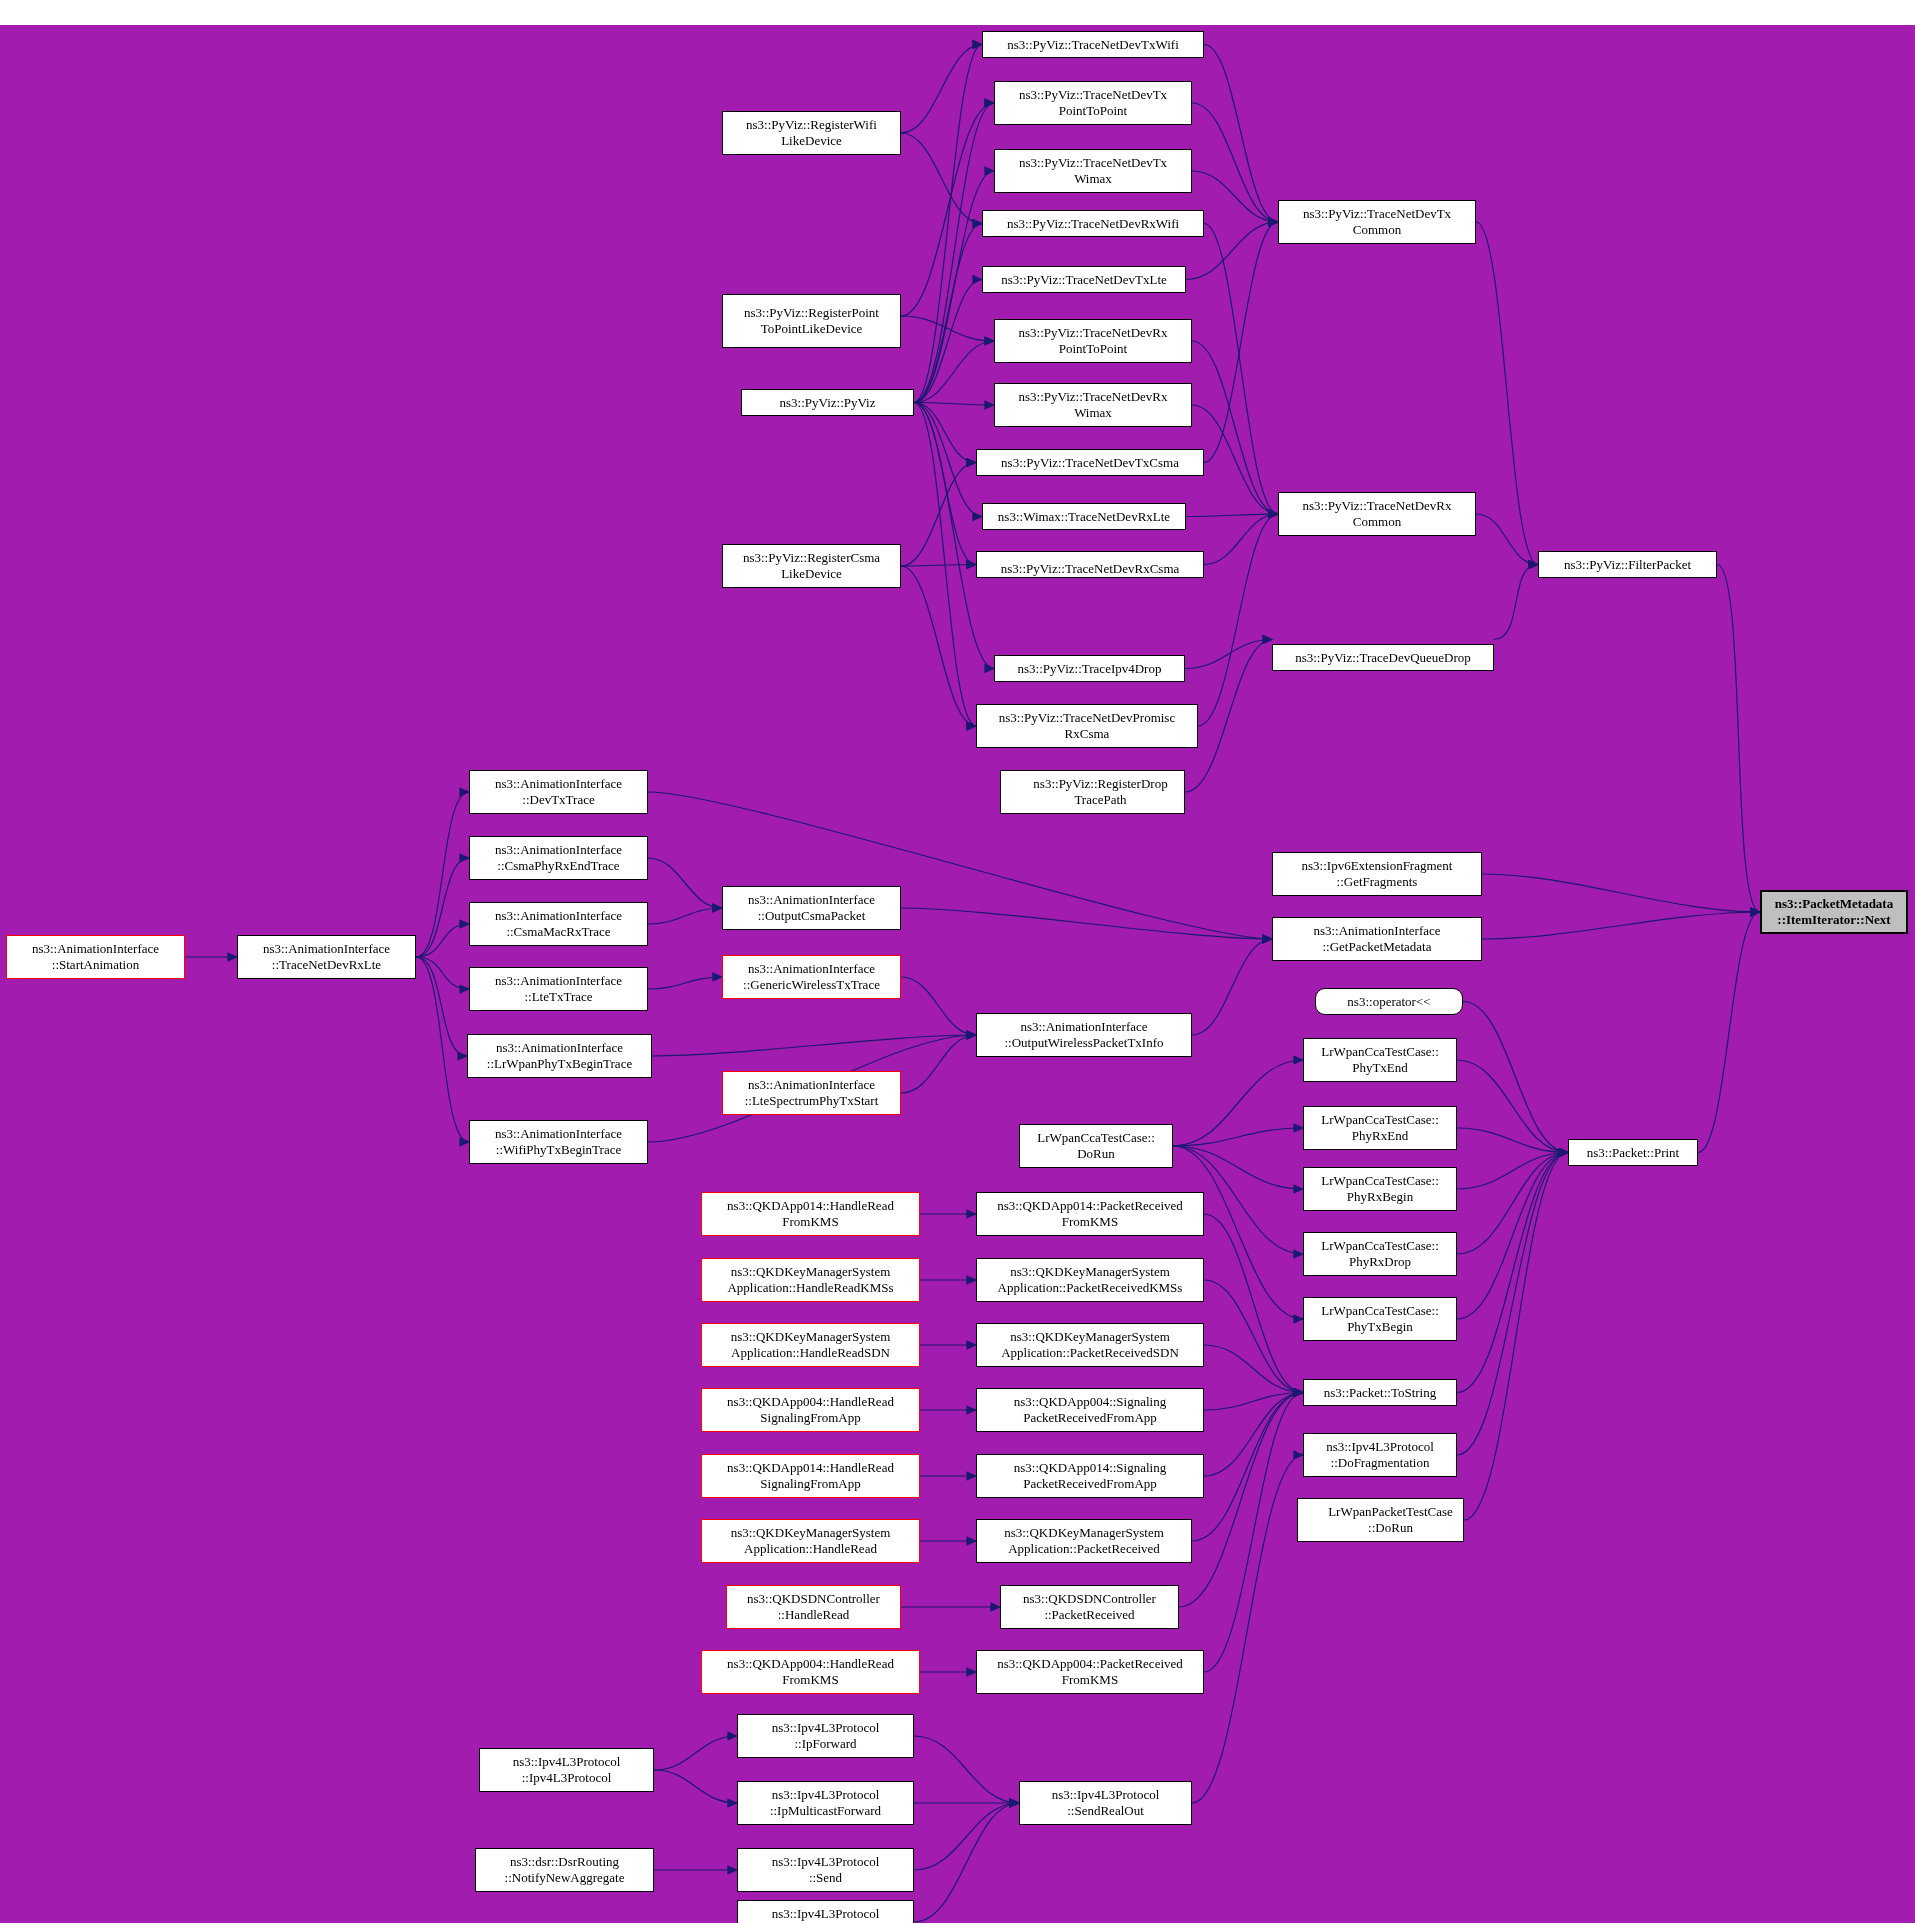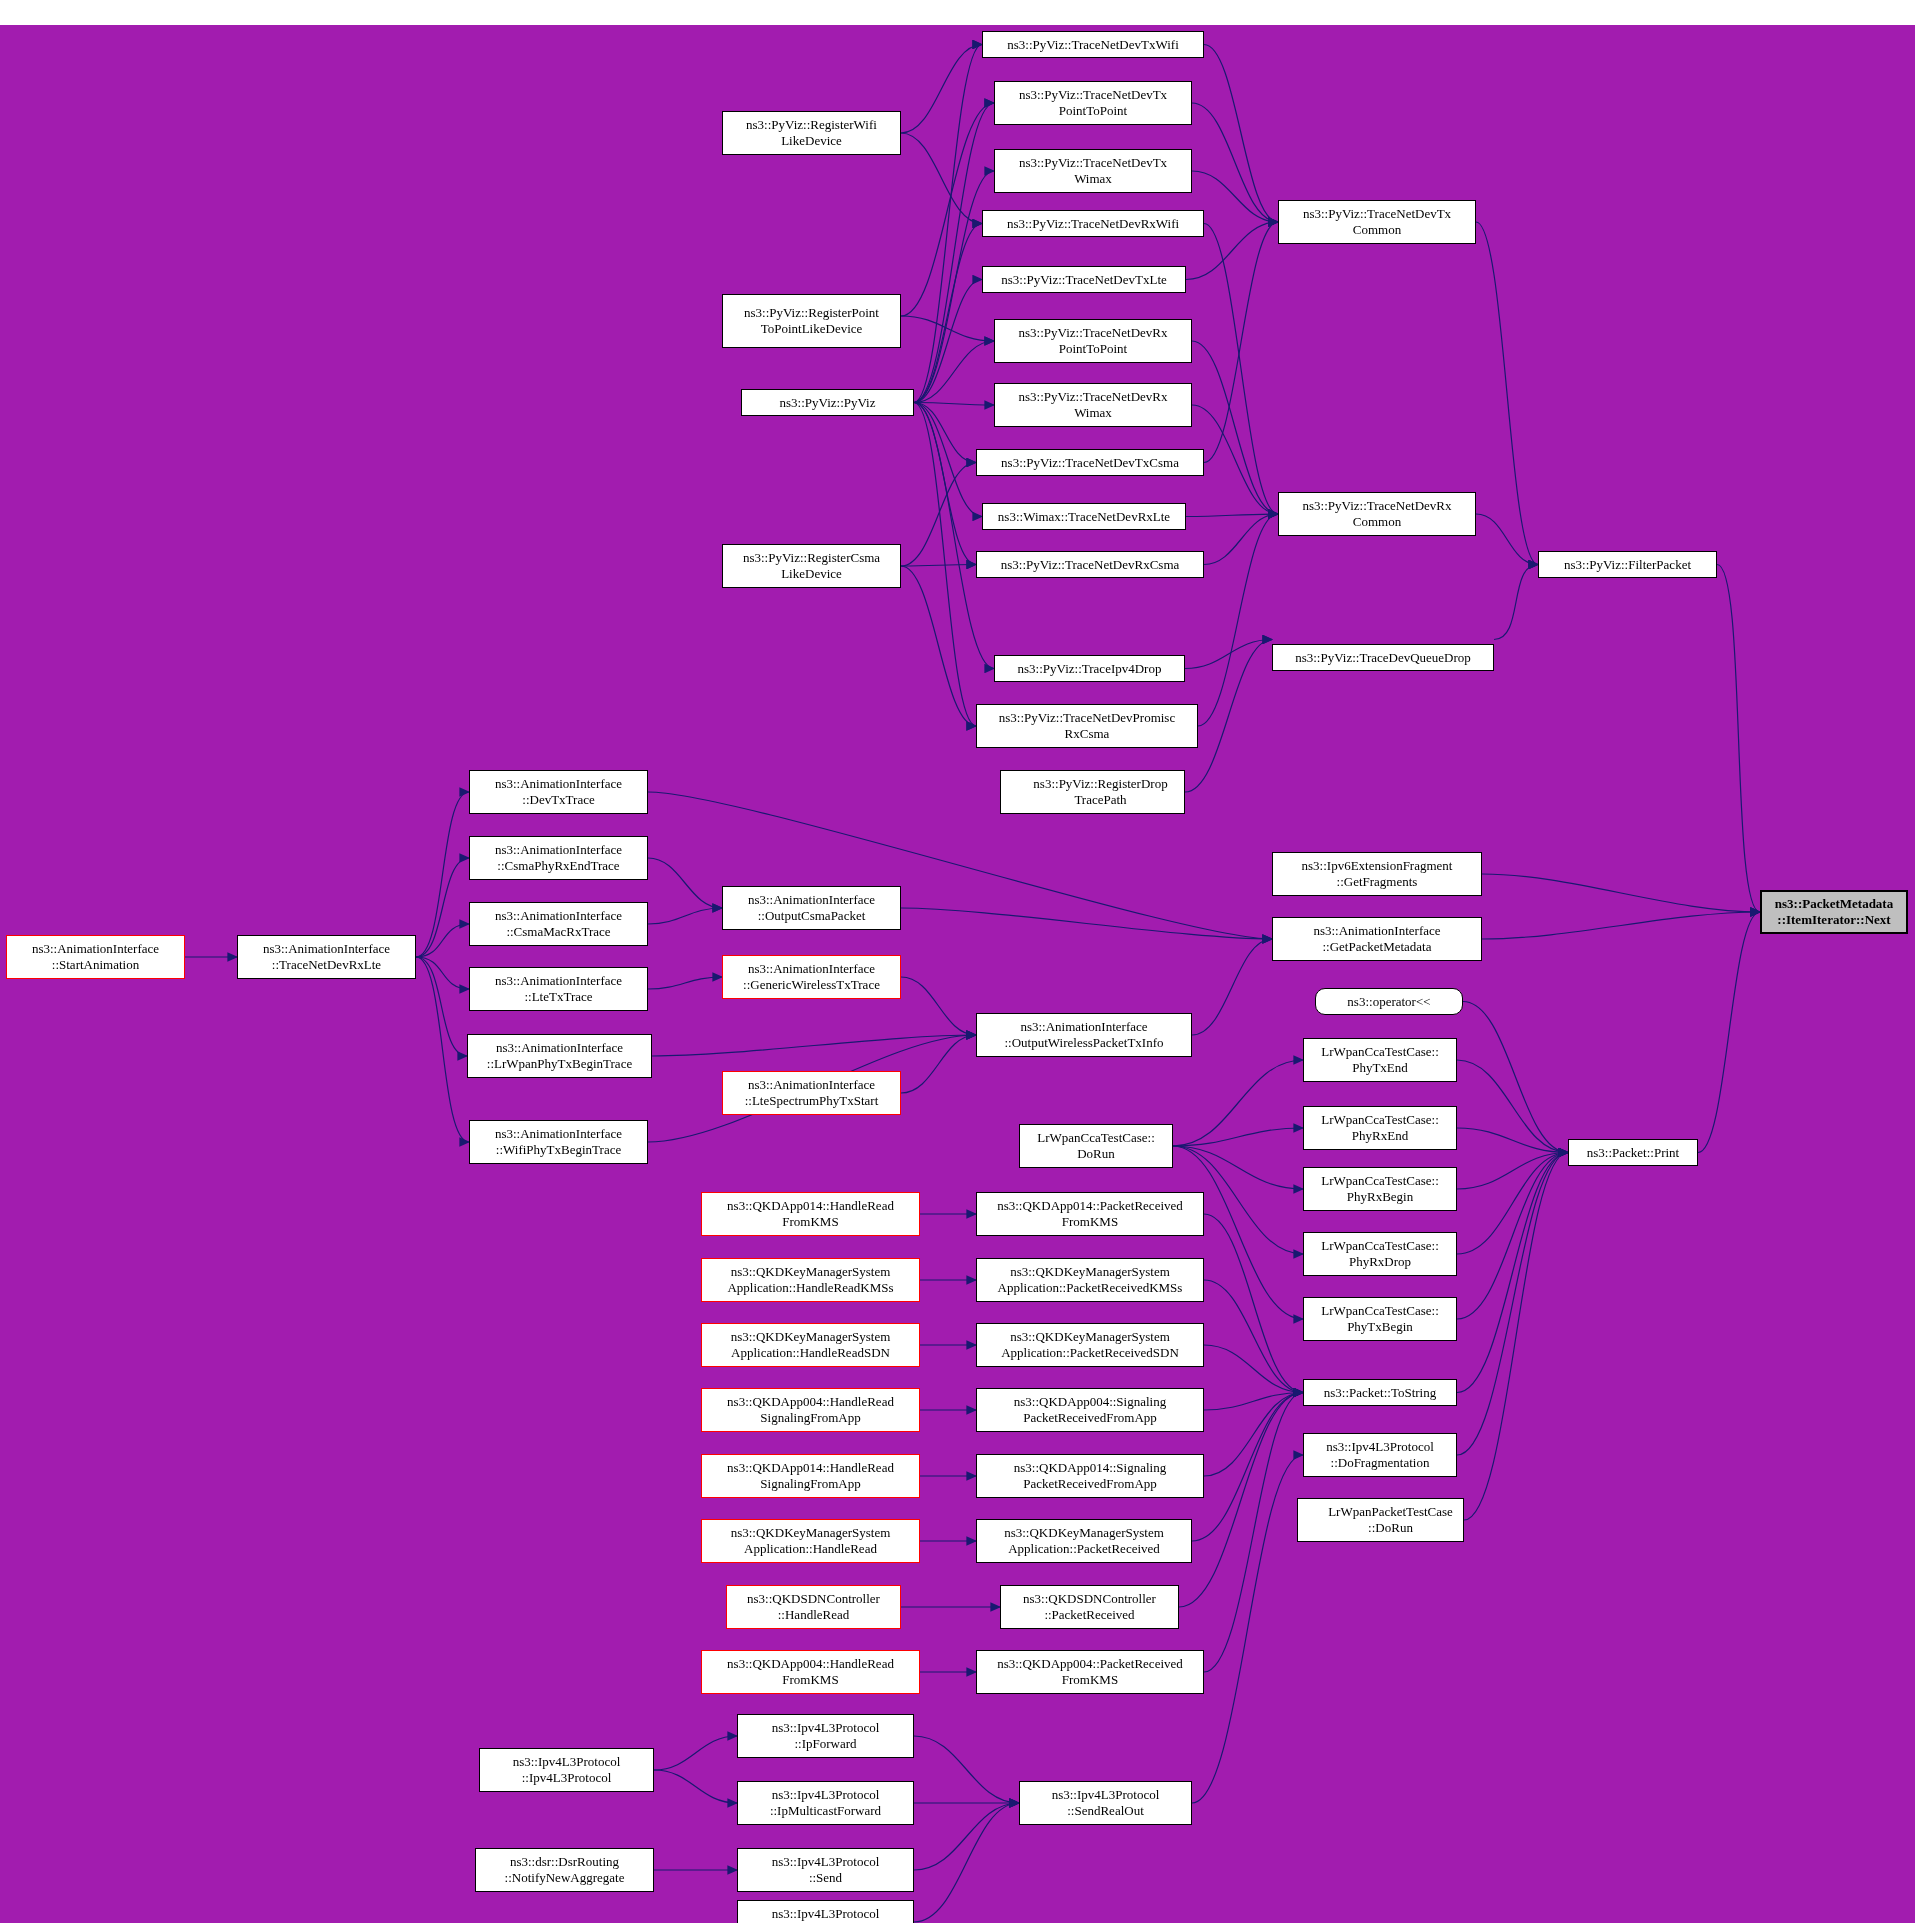--- a/index.html
+++ b/index.html
@@ -186,21 +186,21 @@
       <span>ns3::PyViz::TraceNetDevRx</span>
       <span>Common</span>
     </div>
     <div class="node" style="left: 982px; top: 478px; width: 204px; height: 27px;">
       <span>ns3::Wimax::TraceNetDevRxLte</span>
     </div>
     <div class="node" style="left: 722px; top: 519px; width: 179px; height: 44px;">
       <span>ns3::PyViz::RegisterCsma</span>
       <span>LikeDevice</span>
     </div>
-    <div class="node" style="left: 976px; top: 526px; width: 228px; height: 27px;">
+    <div class="node" style="left: 976px; top: 526px; width: 228px; height: 27px; justify-content: flex-end;">
       <span>ns3::PyViz::TraceNetDevRxCsma</span>
     </div>
     <div class="node" style="left: 1538px; top: 526px; width: 179px; height: 27px;">
       <span>ns3::PyViz::FilterPacket</span>
     </div>
     <div class="node" style="left: 1272px; top: 619px; width: 222px; height: 27px;">
       <span>ns3::PyViz::TraceDevQueueDrop</span>
     </div>
     <div class="node" style="left: 994px; top: 630px; width: 191px; height: 27px;">
       <span>ns3::PyViz::TraceIpv4Drop</span>

